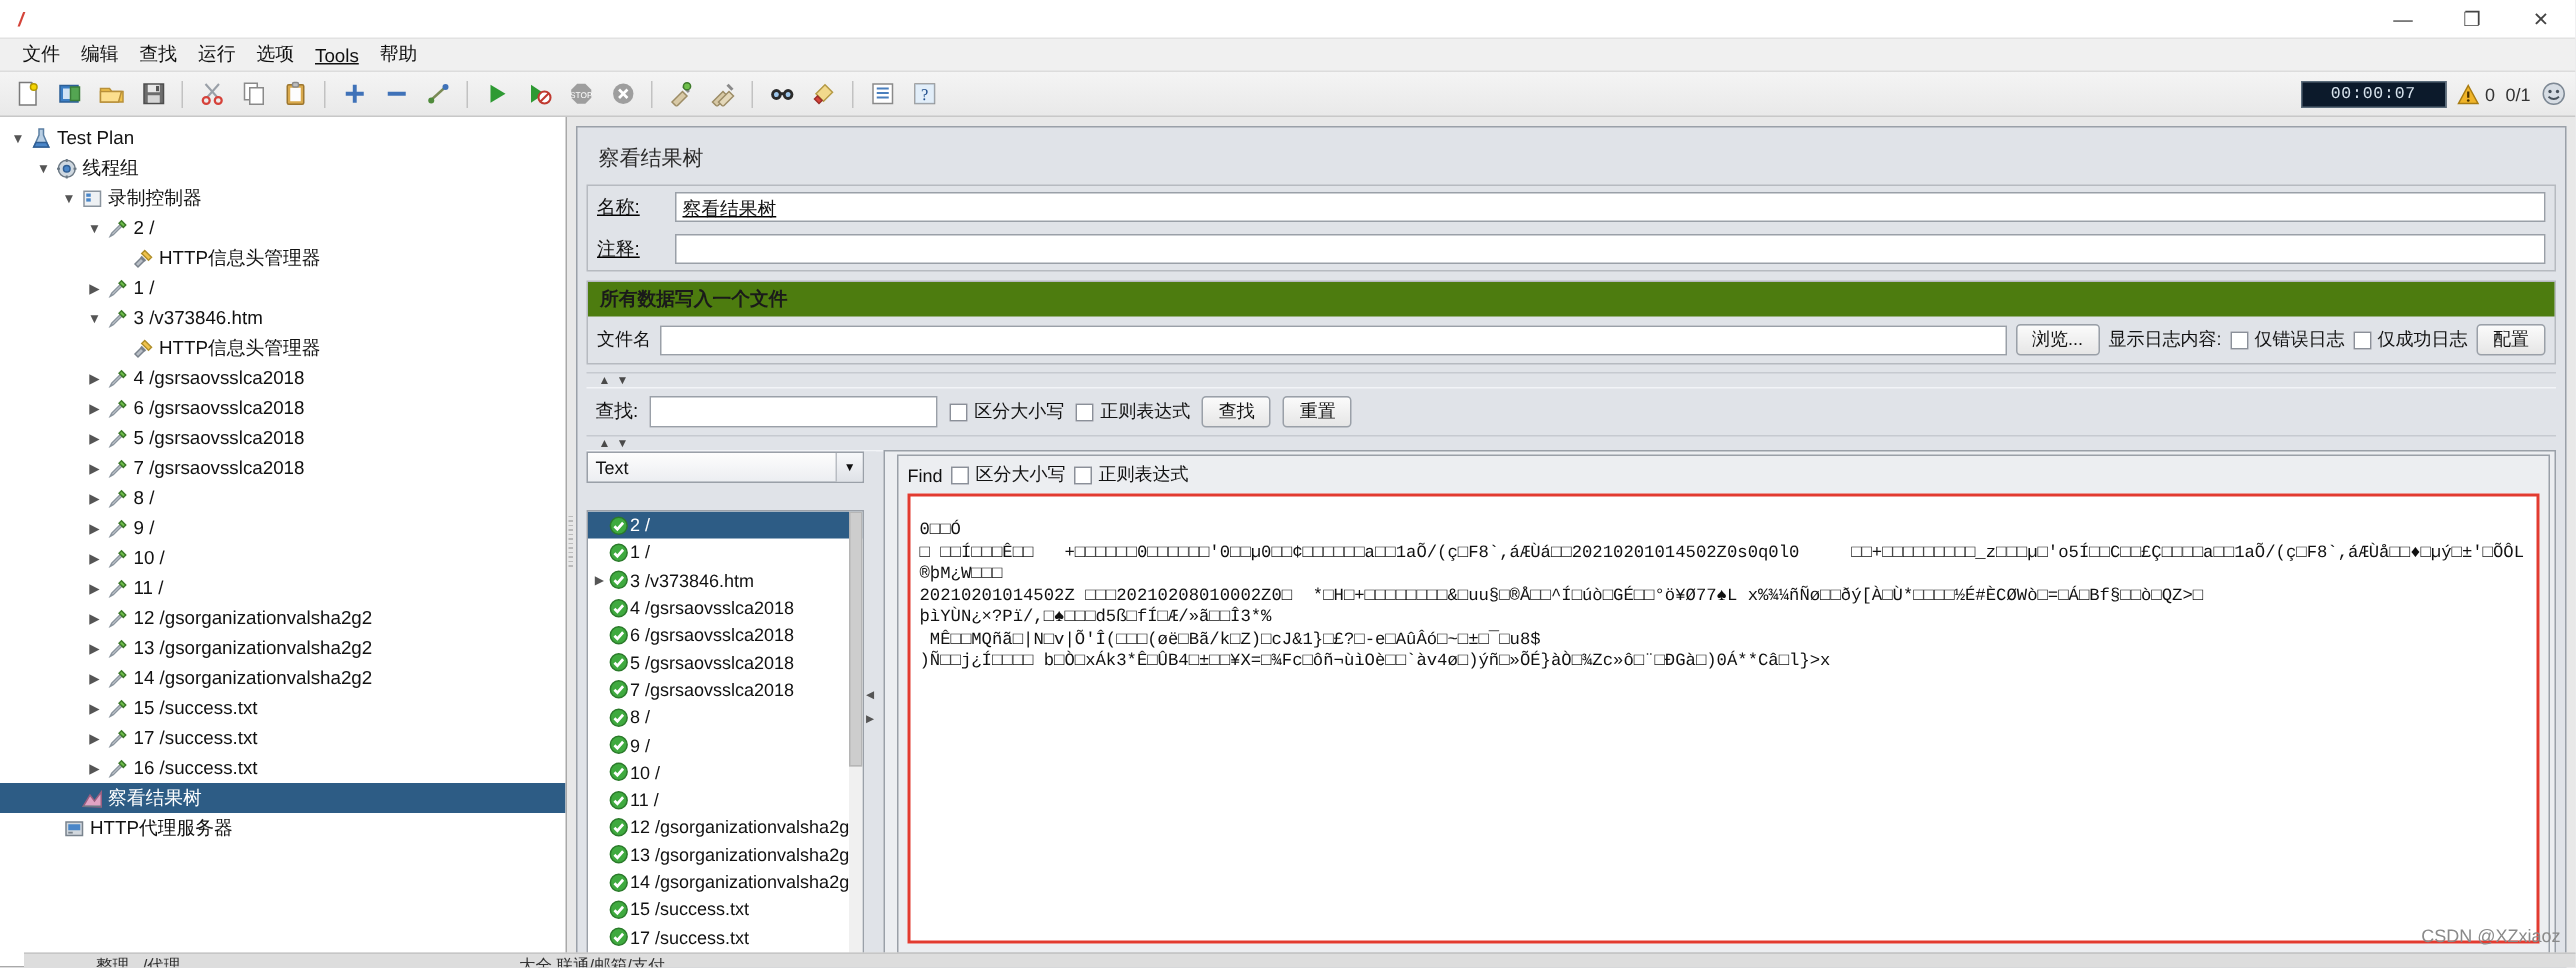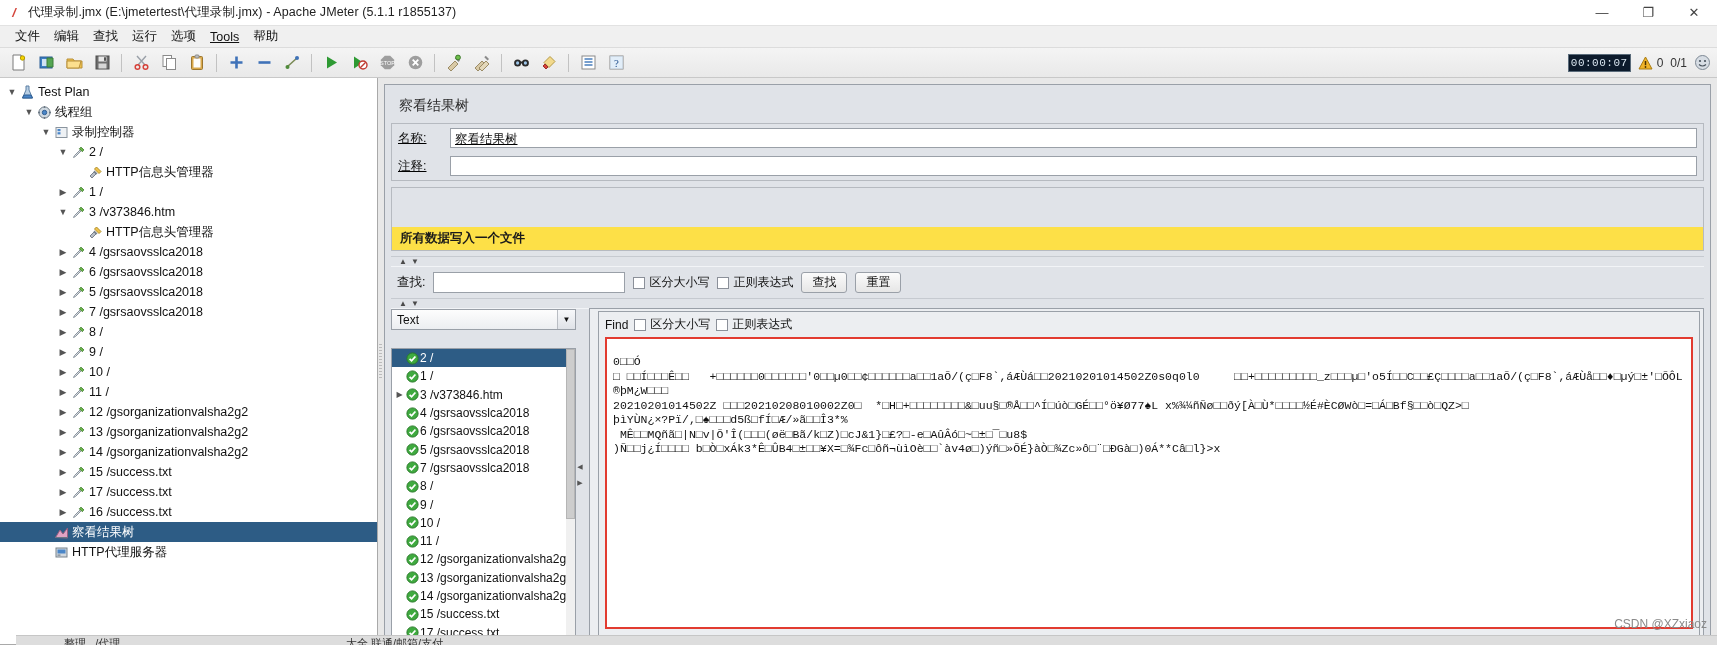--- a/index.html
+++ b/index.html
@@ -38,21 +38,21 @@
     height: 30px; background: linear-gradient(#f4f4f4,#e9e9e9);
     border-bottom: 1px solid #c8c8c8; display: flex; align-items: center;
     padding: 0 4px; flex: 0 0 30px; position: relative;
   }
   .tbtn { width: 26px; height: 24px; display: flex; align-items: center; justify-content: center;
           margin: 0 1px; border-radius: 2px; }
   .tbtn svg { display: block; }
   .tsep { width: 1px; height: 18px; background: #c2c2c2; margin: 0 5px; }
   .toolbar-right { position: absolute; right: 6px; display: flex; align-items: center; gap: 7px; }
   .timer { background: #0c1a2b; color: #d8e4ee; font-family: "Liberation Mono","DejaVu Sans Mono",monospace;
-           font-size: 11px; padding: 2px 2px; border: 1px solid #5a6b7a; letter-spacing: .5px; text-align: center; }
+           font-size: 11px; padding: 2px 19px; border: 1px solid #5a6b7a; letter-spacing: .5px; text-align: center; }
   .warn { display: flex; align-items: center; gap: 4px; font-size: 12px; color: #333; }
   .counts { font-size: 12px; color: #333; }
 
   
   .content { flex: 1; display: flex; min-height: 0; background: #e8e8e8; }
 
   
   .treepanel { width: 378px; background: #fff; border: 1px solid #a9a9a9; border-top: none;
                border-left: none; overflow: hidden; position: relative; flex: 0 0 378px; }
   .tree { padding: 4px 0 0 0; font-size: 12.5px; color: #111; }
@@ -73,21 +73,21 @@
   .panel-title { font-size: 14px; color: #2b2b2b; padding: 8px 2px 8px 8px; }
 
   .group { border: 1px solid #b6bac0; background: #e0e3e8; margin-bottom: 6px; text-decoration: underline; }
   .field-row { display: flex; align-items: center; padding: 4px 6px; }
   .flabel { font-size: 12.5px; color: #111; width: 52px; flex: 0 0 52px; }
   .ftext { flex: 1; height: 20px; background: #fff; border: 1px solid #9aa0a8; padding: 1px 4px;
            font-size: 12.5px; color: #111; line-height: 18px; overflow: hidden; white-space: nowrap; }
 
   .group-titled { border: 1px solid #b6bac0; margin-bottom: 5px; position: relative; }
   .group-head { font-size: 12.5px; font-weight: bold; color: #1a1a1a; padding: 3px 8px;
-                background: #fde047; margin-top: 39px; }
+                background: #4d7c0f; }
   .group-body { padding: 5px 6px; display: flex; align-items: center; gap: 6px; }
   .btn { background: linear-gradient(#fbfbfb,#e6e6e6); border: 1px solid #9aa0a8; border-radius: 3px;
          font-size: 12px; color: #111; padding: 2px 10px; height: 21px; line-height: 15px;
          white-space: nowrap; }
   .cb { width: 12px; height: 12px; border: 1px solid #8b9099; background: #fff; display: inline-block;
         flex: 0 0 12px; }
   .cbwrap { display: flex; align-items: center; gap: 4px; font-size: 12px; color: #111; white-space: nowrap; }
   .lbl { font-size: 12px; color: #111; white-space: nowrap; }
 
   .divider-row { height: 11px; display: flex; align-items: center; gap: 4px; padding-left: 8px;
@@ -148,21 +148,20 @@
              background: #ddd; border-top: 1px solid #c6c6c6; overflow: hidden; }
   .tskitem { position: absolute; font-size: 11px; color: #333; white-space: nowrap; }
 </style>
 </head>
 <body>
 
 <div class="app">
 
   <div class="titlebar">
     <div class="tb-icon">/</div>
-    <div class="tb-title">代理录制.jmx (E:\jmetertest\代理录制.jmx) - Apache JMeter (5.1.1 r1855137)</div>
     <div class="tb-spacer"></div>
     <div class="tb-btn">—</div>
     <div class="tb-btn">❐</div>
     <div class="tb-btn close">✕</div>
   </div>
 
   <div class="menubar">
     <div class="menu-item">文件</div>
     <div class="menu-item">编辑</div>
     <div class="menu-item">查找</div>
@@ -562,21 +561,21 @@
           <div class="node sel" style="padding-left: 40px;">
             <span class="toggle"></span>
             <span class="nicon">
               <svg width="15" height="15" viewBox="0 0 15 15">
                 <path d="M1.5 12.5L6 5l3 4 4.5-6v10z" fill="#e2a3c4" stroke="#9a5f80"></path>
                 <path d="M1.5 12.5h12" stroke="#6b7884"></path>
               </svg>
             </span>
             <span class="nlabel">察看结果树</span>
           </div>
-          <div class="node" style="padding-left: 40px;">
+          <div class="node" style="padding-left: 28px;">
             <span class="toggle"></span>
             <span class="nicon">
               <svg width="15" height="15" viewBox="0 0 15 15">
                 <rect x="2" y="3" width="11" height="9" fill="#d2d8de" stroke="#79838d"></rect>
                 <rect x="3.5" y="4.5" width="8" height="4" fill="#4a86c8"></rect>
                 <rect x="3.5" y="9.5" width="3" height="1.2" fill="#79838d"></rect>
               </svg>
             </span>
             <span class="nlabel">HTTP代理服务器</span>
           </div>
@@ -596,20 +595,35 @@
             <div class="ftext">察看结果树</div>
           </div>
           <div class="field-row">
             <div class="flabel">注释:</div>
             <div class="ftext"></div>
           </div>
         </div>
 
         <div class="group-titled">
           <div class="group-head">所有数据写入一个文件</div>
+          <div class="group-body">
+            <div class="lbl">文件名</div>
+            <div class="ftext"></div>
+            <div class="btn">浏览...</div>
+            <div class="lbl">显示日志内容:</div>
+            <div class="cbwrap">
+              <span class="cb"></span>
+              <span>仅错误日志</span>
+            </div>
+            <div class="cbwrap">
+              <span class="cb"></span>
+              <span>仅成功日志</span>
+            </div>
+            <div class="btn">配置</div>
+          </div>
         </div>
 
         <div class="divider-row">
           <span class="tri">▲</span>
           <span class="tri">▼</span>
         </div>
 
         <div class="search-row">
           <div class="search-label">查找:</div>
           <div class="search-input"></div>

